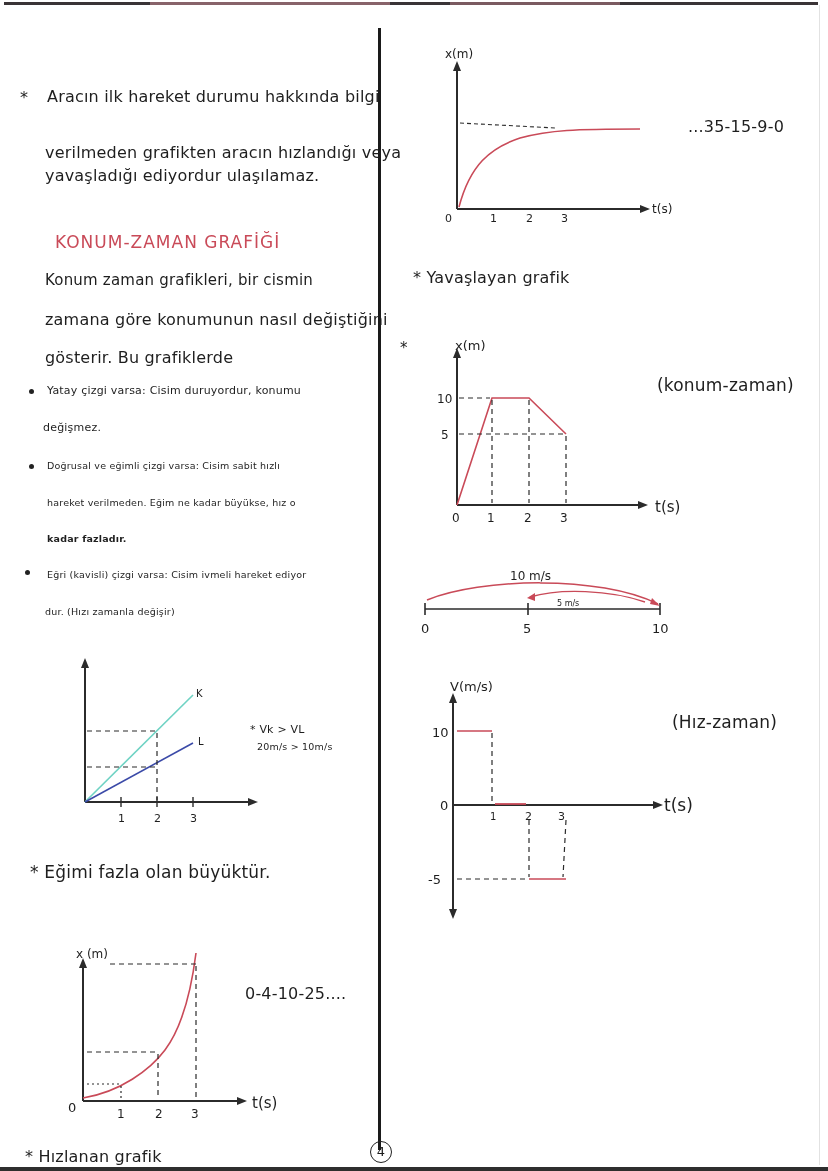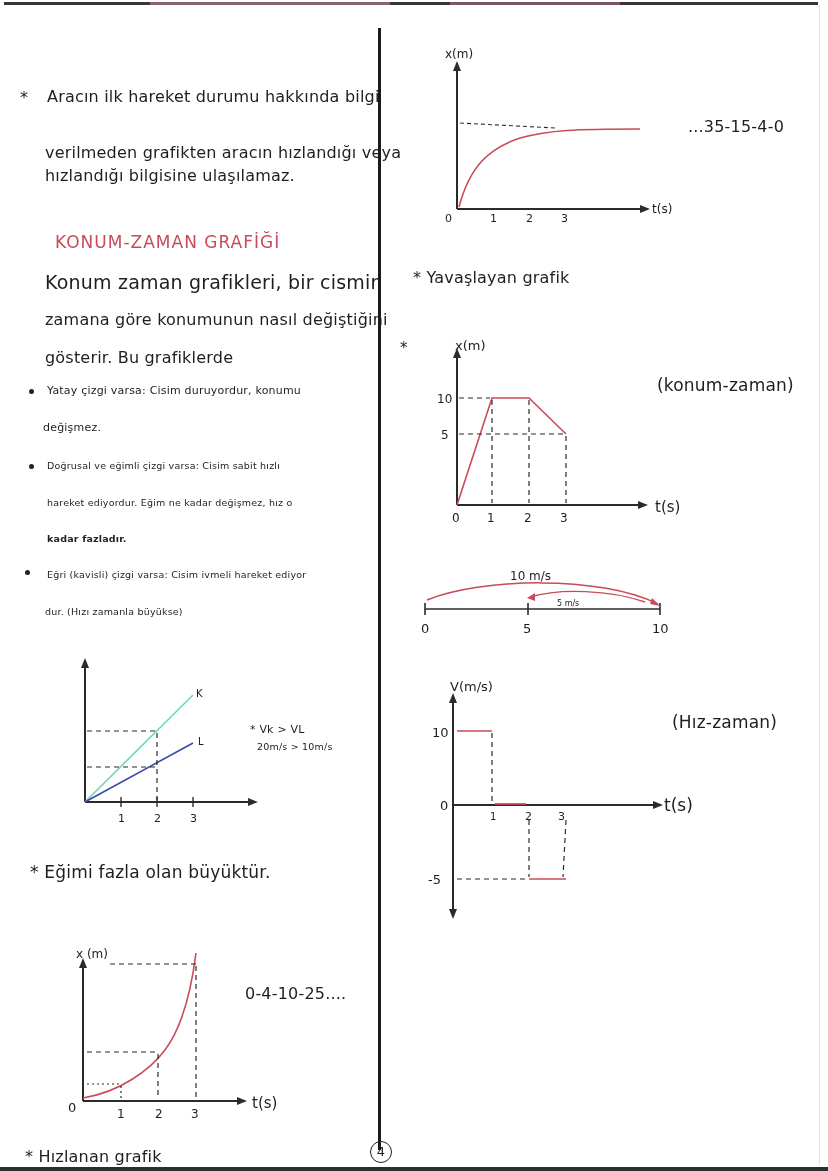--- a/index.html
+++ b/index.html
@@ -31,44 +31,44 @@
 <div class="top-pink"></div>
 <div class="top-pink2"></div>
 <div class="right-edge"></div>
 <div class="divider"></div>
 <div class="bottom-rule"></div>
 
 <div>
   <span class="hw" style="left:20px;top:88px;font-size:16px;">*</span>
   <span class="hw" style="left:47px;top:87px;">Aracın ilk hareket durumu hakkında bilgi</span>
   <span class="hw" style="left:45px;top:143px;">verilmeden grafikten aracın hızlandığı veya</span>
-  <span class="hw" style="left:45px;top:166px;">hızlandığı bilgisine ulaşılamaz.</span>
+  <span class="hw" style="left:45px;top:166px;">yavaşladığı ediyordur ulaşılamaz.</span>
 </div>
 
 <span class="title-red" style="left:55px;top:232px;">KONUM-ZAMAN GRAFİĞİ</span>
 
 <div>
-  <span class="hw" style="left:45px;top:271px;font-size:19px;">Konum zaman grafikleri, bir cismin</span>
+  <span class="hw" style="left:45px;top:271px;font-size:15px;">Konum zaman grafikleri, bir cismin</span>
   <span class="hw" style="left:45px;top:310px;">zamana göre konumunun nasıl değiştiğini</span>
   <span class="hw" style="left:45px;top:348px;">gösterir. Bu grafiklerde</span>
 </div>
 
 <div>
   <div class="bullet" style="left:29px;top:389px;"></div>
   <span class="hw small" style="left:47px;top:384px;">Yatay çizgi varsa: Cisim duruyordur, konumu</span>
   <span class="hw small" style="left:43px;top:421px;">değişmez.</span>
 
   <div class="bullet" style="left:29px;top:464px;"></div>
   <span class="hw tiny" style="left:47px;top:460px;">Doğrusal ve eğimli çizgi varsa: Cisim sabit hızlı</span>
-  <span class="hw tiny" style="left:47px;top:497px;">hareket ediyordur. Eğim ne kadar değişmez, hız o</span>
+  <span class="hw tiny" style="left:47px;top:497px;">hareket verilmeden. Eğim ne kadar büyükse, hız o</span>
   <span class="hw tiny" style="left:47px;top:533px;font-weight:bold;">kadar fazladır.</span>
 
   <div class="bullet" style="left:25px;top:570px;"></div>
   <span class="hw tiny" style="left:47px;top:569px;">Eğri (kavisli) çizgi varsa: Cisim ivmeli hareket ediyor</span>
-  <span class="hw tiny" style="left:45px;top:606px;">dur. (Hızı zamanla büyükse)</span>
+  <span class="hw tiny" style="left:45px;top:606px;">dur. (Hızı zamanla değişir)</span>
 </div>
 
 <svg style="left:0;top:0;" width="828" height="1171">
   <g stroke="#2b2b2b" stroke-width="2" fill="none">
     <line x1="85" y1="802" x2="85" y2="665"></line>
     <line x1="85" y1="802" x2="252" y2="802"></line>
   </g>
   <polygon points="85,658 81,668 89,668" fill="#2b2b2b"></polygon>
   <polygon points="258,802 248,798 248,806" fill="#2b2b2b"></polygon>
   <line x1="85" y1="802" x2="193" y2="695" stroke="#6fd3c4" stroke-width="1.6"></line>
@@ -133,21 +133,21 @@
   <polygon points="650,209 640,205 640,213" fill="#2b2b2b"></polygon>
   <path d="M459,207 C470,165 490,148 520,138 C550,130 575,129 640,129" stroke="#c94a58" stroke-width="1.6" fill="none"></path>
   <line x1="460" y1="123" x2="555" y2="128" stroke="#2b2b2b" stroke-width="1.1" stroke-dasharray="4,3"></line>
   <text x="445" y="58" font-size="12">x(m)</text>
   <text x="445" y="222" font-size="11">0</text>
   <text x="490" y="222" font-size="11">1</text>
   <text x="526" y="222" font-size="11">2</text>
   <text x="561" y="222" font-size="11">3</text>
   <text x="652" y="213" font-size="12">t(s)</text>
 </svg>
-<span class="hw" style="left:688px;top:117px;">...35-15-4-0</span>
+<span class="hw" style="left:688px;top:117px;">...35-15-9-0</span>
 <span class="hw" style="left:413px;top:268px;font-size:16px;">* Yavaşlayan grafik</span>
 
 <span class="hw" style="left:400px;top:339px;font-size:15px;">*</span>
 <svg style="left:0;top:0;" width="828" height="1171">
   <g stroke="#2b2b2b" stroke-width="2" fill="none">
     <line x1="457" y1="505" x2="457" y2="355"></line>
     <line x1="457" y1="505" x2="640" y2="505"></line>
   </g>
   <polygon points="457,348 453,358 461,358" fill="#2b2b2b"></polygon>
   <polygon points="648,505 638,501 638,509" fill="#2b2b2b"></polygon>

